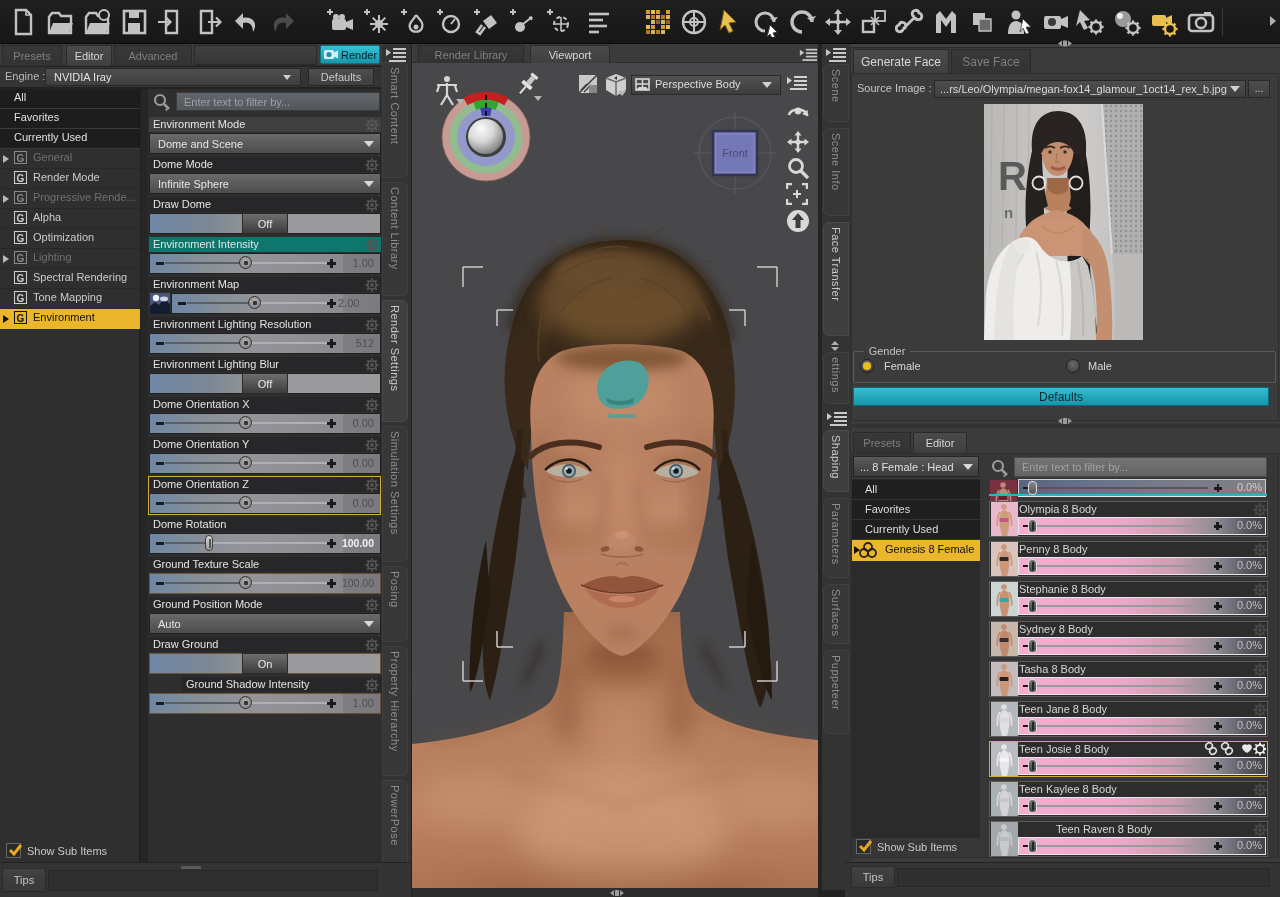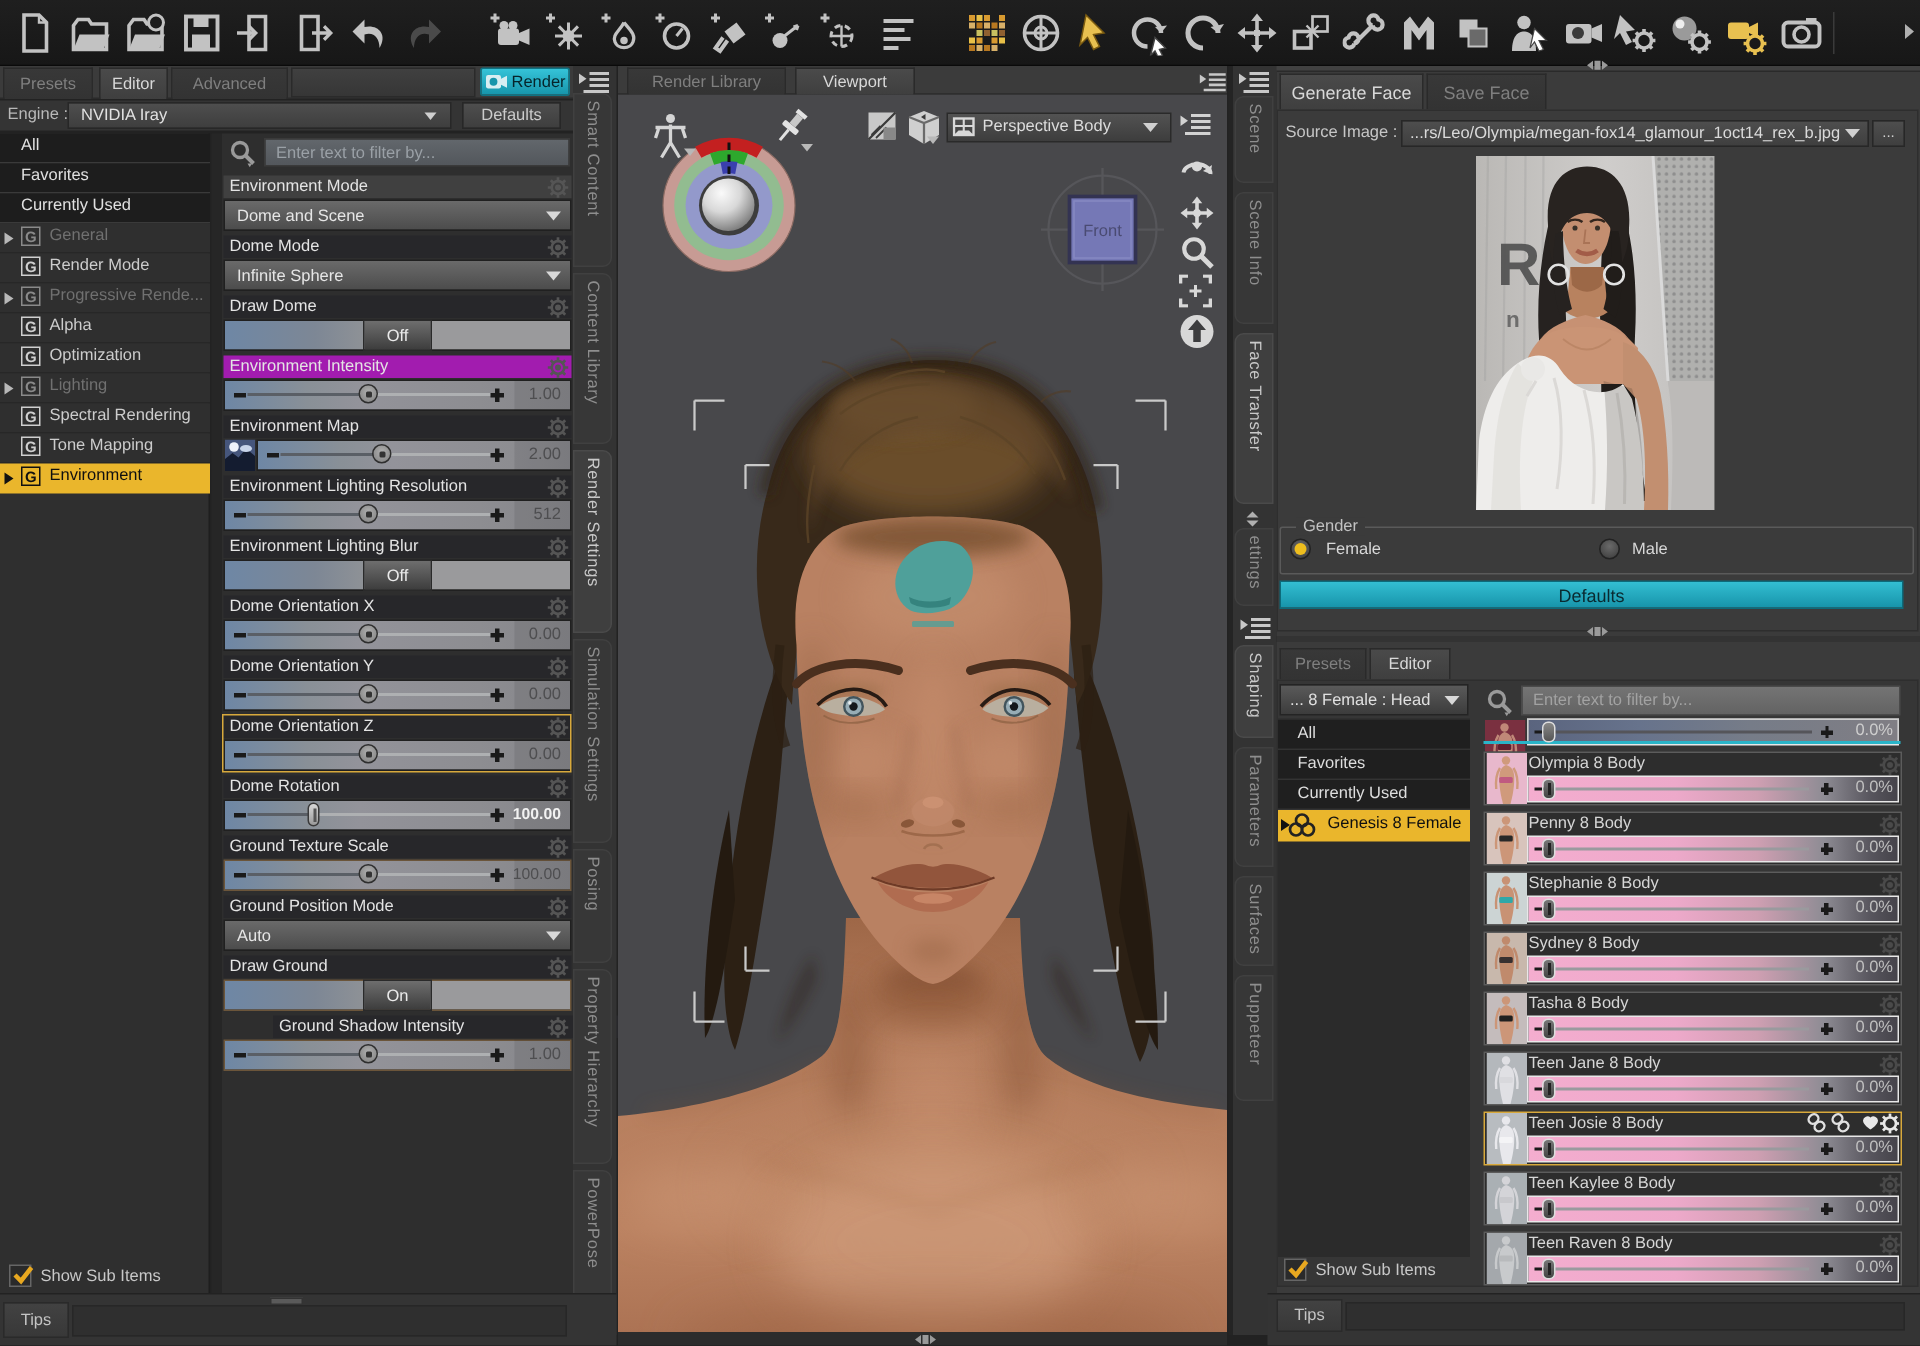--- a/index.html
+++ b/index.html
@@ -319,21 +319,21 @@
     <line x1="8.0" y1="12.2" x2="8.0" y2="14.8" stroke="#555555" stroke-width="1.8"></line>
     <line x1="5.0" y1="11.0" x2="3.2" y2="12.8" stroke="#555555" stroke-width="1.8"></line>
     <line x1="3.8" y1="8.0" x2="1.2" y2="8.0" stroke="#555555" stroke-width="1.8"></line>
     <line x1="5.0" y1="5.0" x2="3.2" y2="3.2" stroke="#555555" stroke-width="1.8"></line>
     <line x1="8.0" y1="3.8" x2="8.0" y2="1.2" stroke="#555555" stroke-width="1.8"></line>
     <line x1="11.0" y1="5.0" x2="12.8" y2="3.2" stroke="#555555" stroke-width="1.8"></line>
     <circle cx="8" cy="8" r="2" fill="#555555"></circle>
   </svg>
 <div style="position:absolute;left:149px;top:213px;width:232px;height:21px;background:linear-gradient(90deg,#6e87a5 0px,#7d8795 60px,#8f9296 94px,#9a9a9c 96px,#9a9a9c 100%);border:1px solid #202020;"></div>
 <div style="position:absolute;left:242px;top:213px;width:46px;height:21px;background:linear-gradient(#6e6e6e,#3d3d3d);border:1px solid #2a2a2a;color:#eaeaea;font-size:11px;line-height:20px;text-align:center;">Off</div>
-<div style="position:absolute;left:149px;top:237px;width:232px;height:15px;background:#a21caf;color:#e4e4e4;font-size:11px;line-height:15px;padding-left:4px;">Environment Intensity</div>
+<div style="position:absolute;left:149px;top:237px;width:232px;height:15px;background:#0f766e;color:#e4e4e4;font-size:11px;line-height:15px;padding-left:4px;">Environment Intensity</div>
 <svg style="position:absolute;left:364px;top:237px" width="16" height="16" viewBox="0 0 16 16">
     <circle cx="8" cy="8" r="4.2" fill="none" stroke="#555555" stroke-width="1.8"></circle>
     <line x1="12.2" y1="8.0" x2="14.8" y2="8.0" stroke="#555555" stroke-width="1.8"></line>
     <line x1="11.0" y1="11.0" x2="12.8" y2="12.8" stroke="#555555" stroke-width="1.8"></line>
     <line x1="8.0" y1="12.2" x2="8.0" y2="14.8" stroke="#555555" stroke-width="1.8"></line>
     <line x1="5.0" y1="11.0" x2="3.2" y2="12.8" stroke="#555555" stroke-width="1.8"></line>
     <line x1="3.8" y1="8.0" x2="1.2" y2="8.0" stroke="#555555" stroke-width="1.8"></line>
     <line x1="5.0" y1="5.0" x2="3.2" y2="3.2" stroke="#555555" stroke-width="1.8"></line>
     <line x1="8.0" y1="3.8" x2="8.0" y2="1.2" stroke="#555555" stroke-width="1.8"></line>
     <line x1="11.0" y1="5.0" x2="12.8" y2="3.2" stroke="#555555" stroke-width="1.8"></line>
@@ -370,21 +370,21 @@
     <ellipse cx="14" cy="6" rx="4" ry="2.4" fill="#c8d4ea"></ellipse>
   </svg>
 <div style="position:absolute;left:178px;top:302px;width:8px;height:3px;background:#1a1a1a;"></div>
 <div style="position:absolute;left:187px;top:302px;width:143px;height:2px;background:#5a5f66;"></div>
 <div style="position:absolute;left:255px;top:302px;width:75px;height:2px;background:#aeb0b2;"></div>
 <div style="position:absolute;left:248px;top:296px;width:13px;height:13px;border-radius:7px;background:radial-gradient(circle at 50% 40%,#b0b0b0,#7e7e7e);border:1.5px solid #2f2f2f;"></div>
 <div style="position:absolute;left:253px;top:301px;width:4px;height:4px;background:#333;border-radius:1px;"></div>
 <div style="position:absolute;left:327px;top:302px;width:9px;height:3px;background:#1a1a1a;"></div>
 <div style="position:absolute;left:330px;top:299px;width:3px;height:9px;background:#1a1a1a;"></div>
 <div style="position:absolute;left:343px;top:293px;width:37px;height:21px;background:rgba(30,30,34,0.10);"></div>
-<div style="position:absolute;left:338px;top:297px;width:36px;height:13px;color:#4e4e50;font-size:11px;font-weight:normal;text-align:right;">2.00</div>
+<div style="position:absolute;left:338px;top:297px;width:36px;height:13px;color:#4e4e50;font-size:11px;font-weight:normal;">2.00</div>
 <div style="position:absolute;left:149px;top:317px;width:232px;height:15px;background:#27272a;color:#e4e4e4;font-size:11px;line-height:15px;padding-left:4px;">Environment Lighting Resolution</div>
 <svg style="position:absolute;left:364px;top:317px" width="16" height="16" viewBox="0 0 16 16">
     <circle cx="8" cy="8" r="4.2" fill="none" stroke="#555555" stroke-width="1.8"></circle>
     <line x1="12.2" y1="8.0" x2="14.8" y2="8.0" stroke="#555555" stroke-width="1.8"></line>
     <line x1="11.0" y1="11.0" x2="12.8" y2="12.8" stroke="#555555" stroke-width="1.8"></line>
     <line x1="8.0" y1="12.2" x2="8.0" y2="14.8" stroke="#555555" stroke-width="1.8"></line>
     <line x1="5.0" y1="11.0" x2="3.2" y2="12.8" stroke="#555555" stroke-width="1.8"></line>
     <line x1="3.8" y1="8.0" x2="1.2" y2="8.0" stroke="#555555" stroke-width="1.8"></line>
     <line x1="5.0" y1="5.0" x2="3.2" y2="3.2" stroke="#555555" stroke-width="1.8"></line>
     <line x1="8.0" y1="3.8" x2="8.0" y2="1.2" stroke="#555555" stroke-width="1.8"></line>
@@ -1237,21 +1237,21 @@
 <div style="position:absolute;left:1216px;top:802px;width:2.5px;height:8px;background:#1a1a1a;"></div>
 <div style="position:absolute;left:1222px;top:799px;width:40px;height:13px;color:#bfbfbf;font-size:11px;text-align:right;">0.0%</div>
 <div style="position:absolute;left:989px;top:821px;width:279px;height:36px;background:#2d2d2d;border:1px solid #5c5c5c;"></div>
 <svg style="position:absolute;left:991px;top:822px" width="27" height="34" viewBox="0 0 27 34">
     <rect width="27" height="34" fill="#a4a8ac"></rect>
     <circle cx="13" cy="5" r="2.8" fill="#c8cacc"></circle>
     <path d="M13 8 C10 9 8.5 12 8.5 17 C8.5 24 10 30 11 34 L16 34 C17 30 18.5 24 18.5 17 C18.5 12 17 9 13 8 Z" fill="#c8cacc"></path>
     <rect x="8.5" y="15" width="9" height="4" fill="#b8babc" rx="1"></rect>
     <path d="M9 10 C6.5 14 6 19 6.5 24 M18 10 C20.5 14 21 19 20.5 24" stroke="#c8cacc" stroke-width="1.6" fill="none"></path>
   </svg>
-<div style="position:absolute;left:1019px;top:823px;width:170px;height:13px;color:#d6d6d6;font-size:11px;">Teen Raven 8 Body</div>
+<div style="position:absolute;left:1019px;top:823px;width:170px;height:13px;color:#d6d6d6;font-size:11px;text-align:center;">Teen Raven 8 Body</div>
 <svg style="position:absolute;left:1252px;top:822px" width="16" height="16" viewBox="0 0 16 16">
     <circle cx="8" cy="8" r="4.2" fill="none" stroke="#4a4a4a" stroke-width="1.8"></circle>
     <line x1="12.2" y1="8.0" x2="14.8" y2="8.0" stroke="#4a4a4a" stroke-width="1.8"></line>
     <line x1="11.0" y1="11.0" x2="12.8" y2="12.8" stroke="#4a4a4a" stroke-width="1.8"></line>
     <line x1="8.0" y1="12.2" x2="8.0" y2="14.8" stroke="#4a4a4a" stroke-width="1.8"></line>
     <line x1="5.0" y1="11.0" x2="3.2" y2="12.8" stroke="#4a4a4a" stroke-width="1.8"></line>
     <line x1="3.8" y1="8.0" x2="1.2" y2="8.0" stroke="#4a4a4a" stroke-width="1.8"></line>
     <line x1="5.0" y1="5.0" x2="3.2" y2="3.2" stroke="#4a4a4a" stroke-width="1.8"></line>
     <line x1="8.0" y1="3.8" x2="8.0" y2="1.2" stroke="#4a4a4a" stroke-width="1.8"></line>
     <line x1="11.0" y1="5.0" x2="12.8" y2="3.2" stroke="#4a4a4a" stroke-width="1.8"></line>

